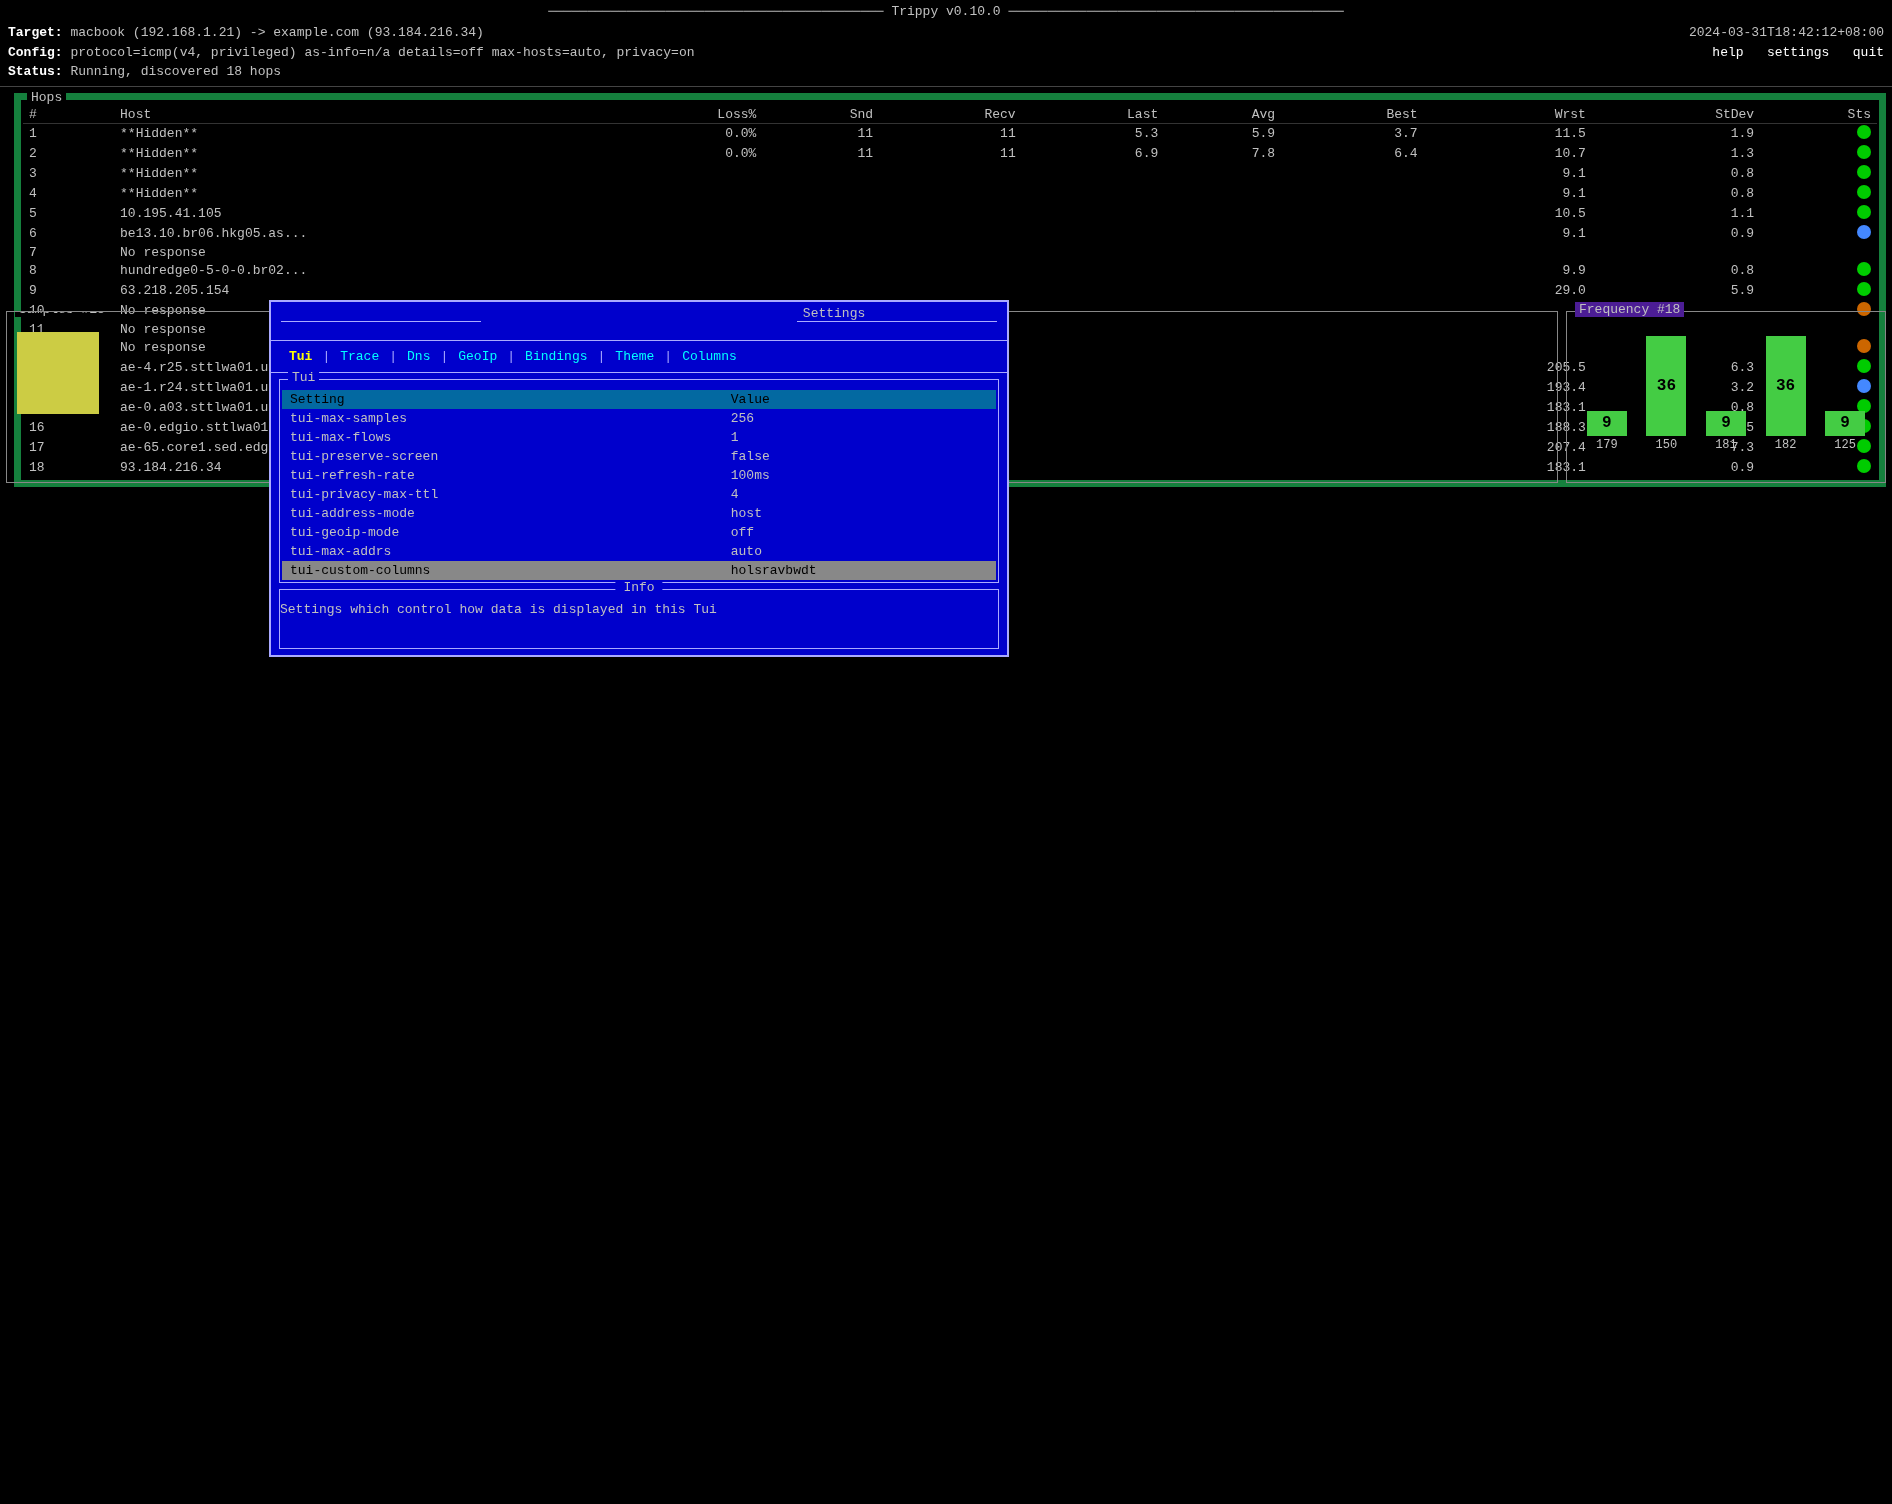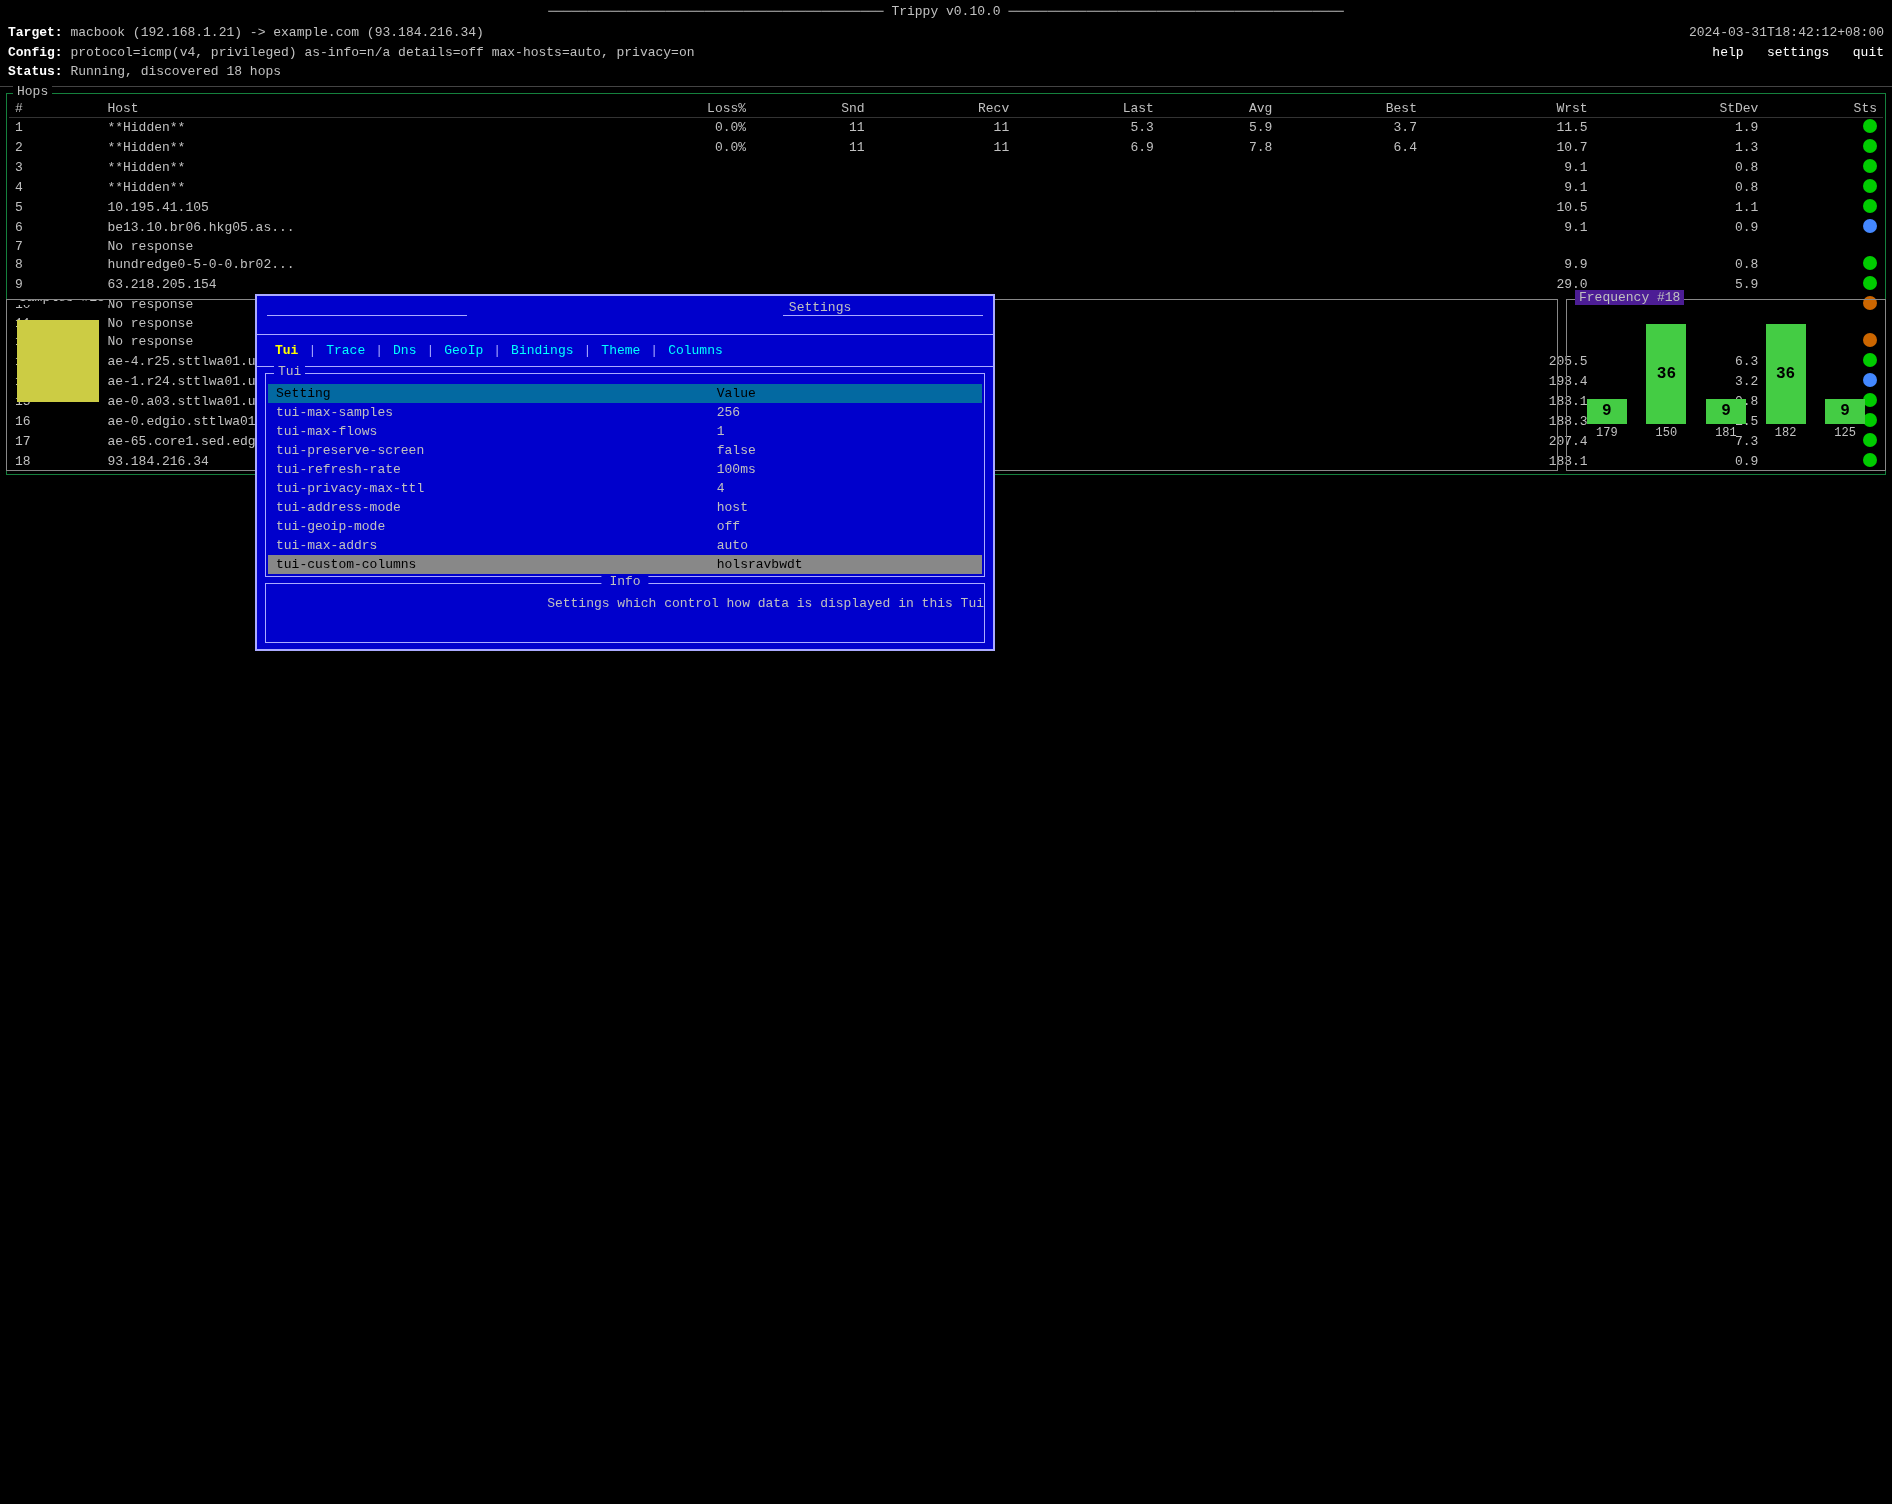--- a/index.html
+++ b/index.html
@@ -32,22 +32,22 @@
     .header-left { }
     .header-right {
       text-align: right;
       color: #c0c0c0;
     }
     .header-left span.label { color: #fff; font-weight: bold; }
     .header-right .cmd { color: #fff; }
 
     
     .hops-section {
-      border: 1px solid #15803d;
-      margin: 6px 6px 6px 6px;
+      border: 7px solid #15803d;
+      margin: 6px 6px 6px 14px;
       padding: 2px;
       position: relative;
     }
     .hops-label {
       position: absolute;
       top: -10px;
       left: 6px;
       background: #000;
       padding: 0 4px;
       color: #c0c0c0;
@@ -193,21 +193,20 @@
       top: -10px;
       left: 50%;
       transform: translateX(-50%);
       background: #0000cc;
       padding: 0 8px;
       color: #c0c0c0;
     }
     .info-text {
       color: #c0c0c0;
       margin-top: 6px;
-      text-align: right;
     }
 
     
     .bottom-panels {
       position: absolute;
       bottom: 0;
       left: 0;
       right: 0;
       height: 180px;
       display: flex;

